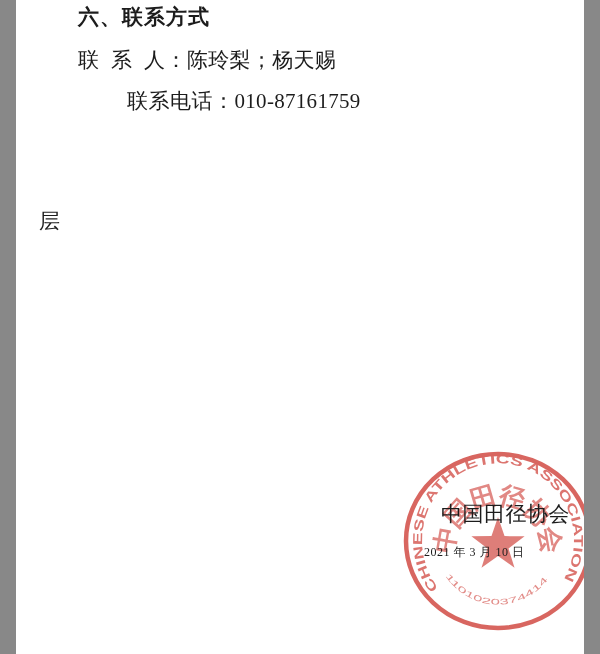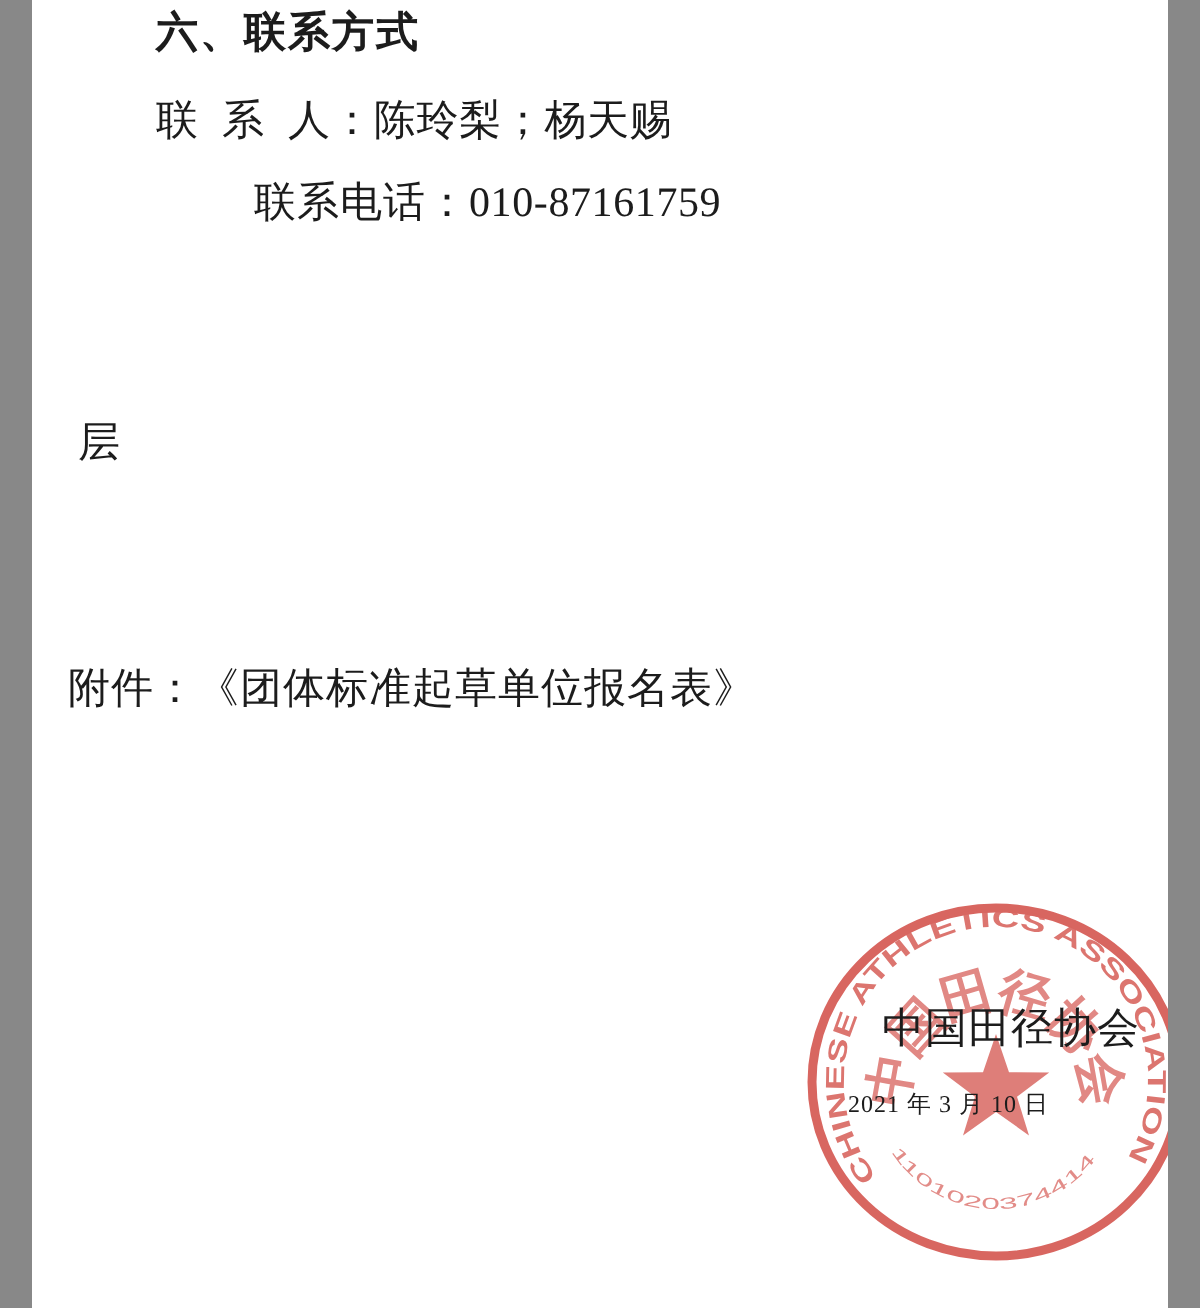--- a/index.html
+++ b/index.html
@@ -75,21 +75,20 @@
   <div class="line heading">六、联系方式</div>
 
   <div class="line row1"><span class="row-label">联  系  人：</span><span class="row-value">陈玲梨；杨天赐</span></div>
 
   <div class="line row2"><span class="row-label">联系电话：</span><span class="row-value">010-87161759</span></div>
 
 
 
   <div class="line addr-overflow">层</div>
 
-  <div class="line attachment">附件：《团体标准起草单位报名表》</div>
 
   <svg class="stamp" viewBox="0 0 192 182" xmlns="http://www.w3.org/2000/svg">
     <g opacity="0.82">
 
       <ellipse cx="96" cy="91" rx="92" ry="87" fill="none" stroke="#d0453e" stroke-width="4.5"></ellipse>
 
       <path id="ringPathTop" d="M 37.8,139.9 A 76,77 0 1 1 154.2,139.9" fill="none"></path>
 
       <path id="ringPathBottom" d="M 41.4,122.5 A 63,64 0 0 0 150.6,122.5" fill="none"></path>
       <text class="stamp-en" fill="#d0453e" opacity="0.9">

